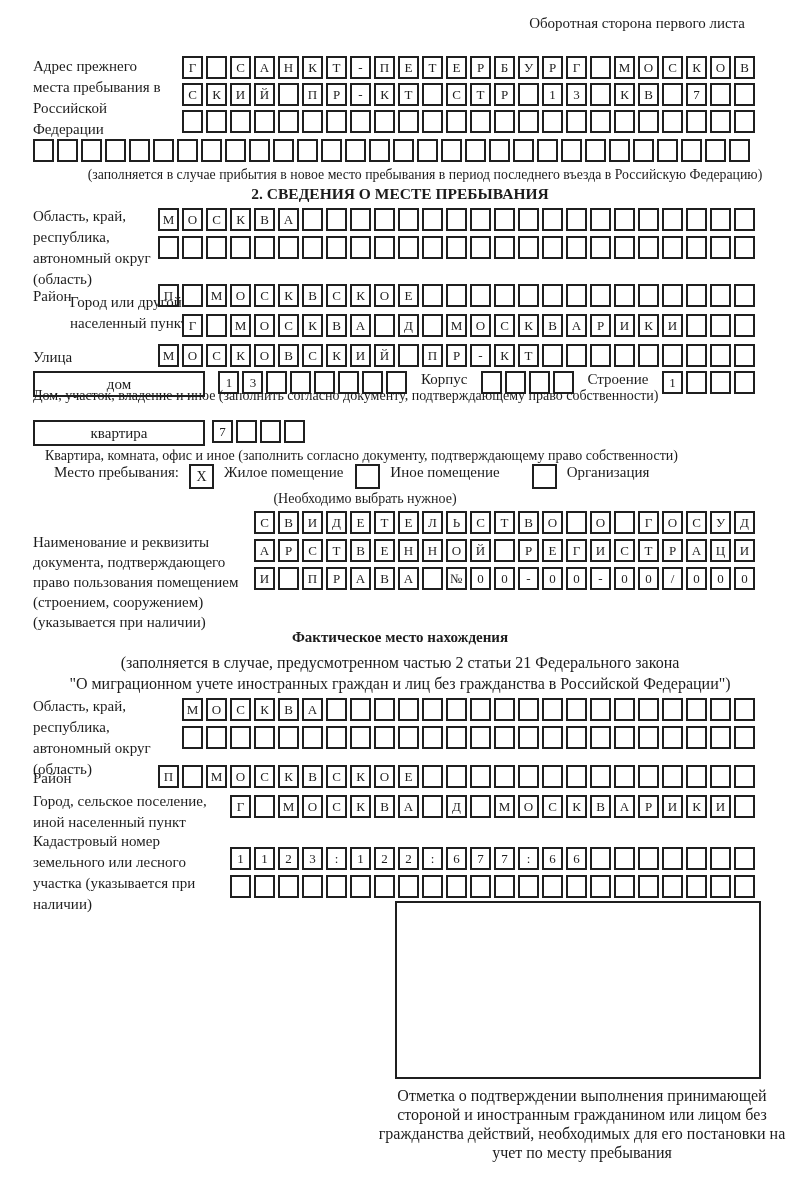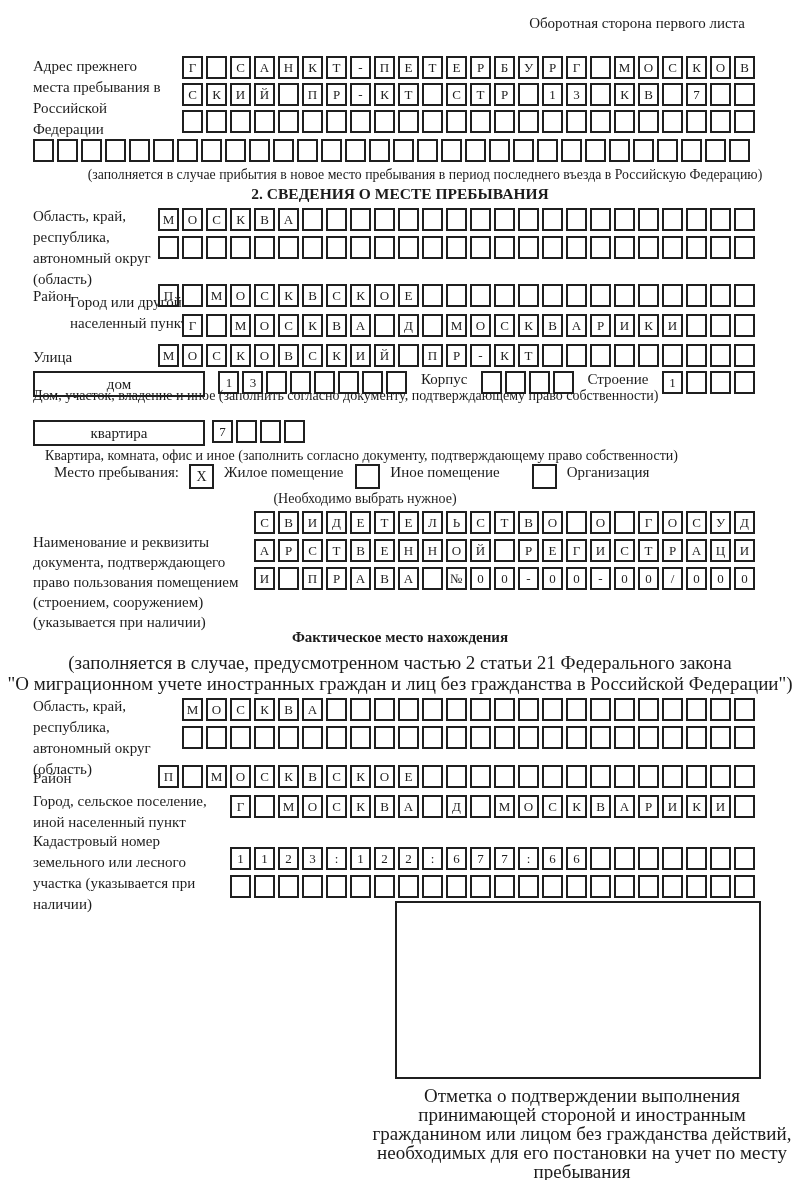--- a/index.html
+++ b/index.html
@@ -13,21 +13,21 @@
     width:800px;height:1180px;
     background:var(--bg);
     color:var(--ink);
     font-family:"Liberation Serif","DejaVu Serif",serif;
     overflow:hidden;
   }
   .abs{position:absolute;}
   .hdr{font-size:15px;}
   .label{position:absolute;font-size:15px;line-height:21px;}
   .caption{position:absolute;font-size:14px;line-height:19px;}
-  .small{font-size:19px;}
+  .small{font-size:16px;}
   .center{text-align:center;}
   .section-title{position:absolute;left:0;width:800px;text-align:center;font-weight:bold;font-size:15.5px;}
   .cellrow{position:absolute;display:flex;gap:3px;}
   .cell{
     width:21px;height:23px;
     border:2px solid var(--border);
     box-sizing:border-box;
     display:flex;align-items:center;justify-content:center;
     font-size:13px;line-height:1;
     background:#fff;

